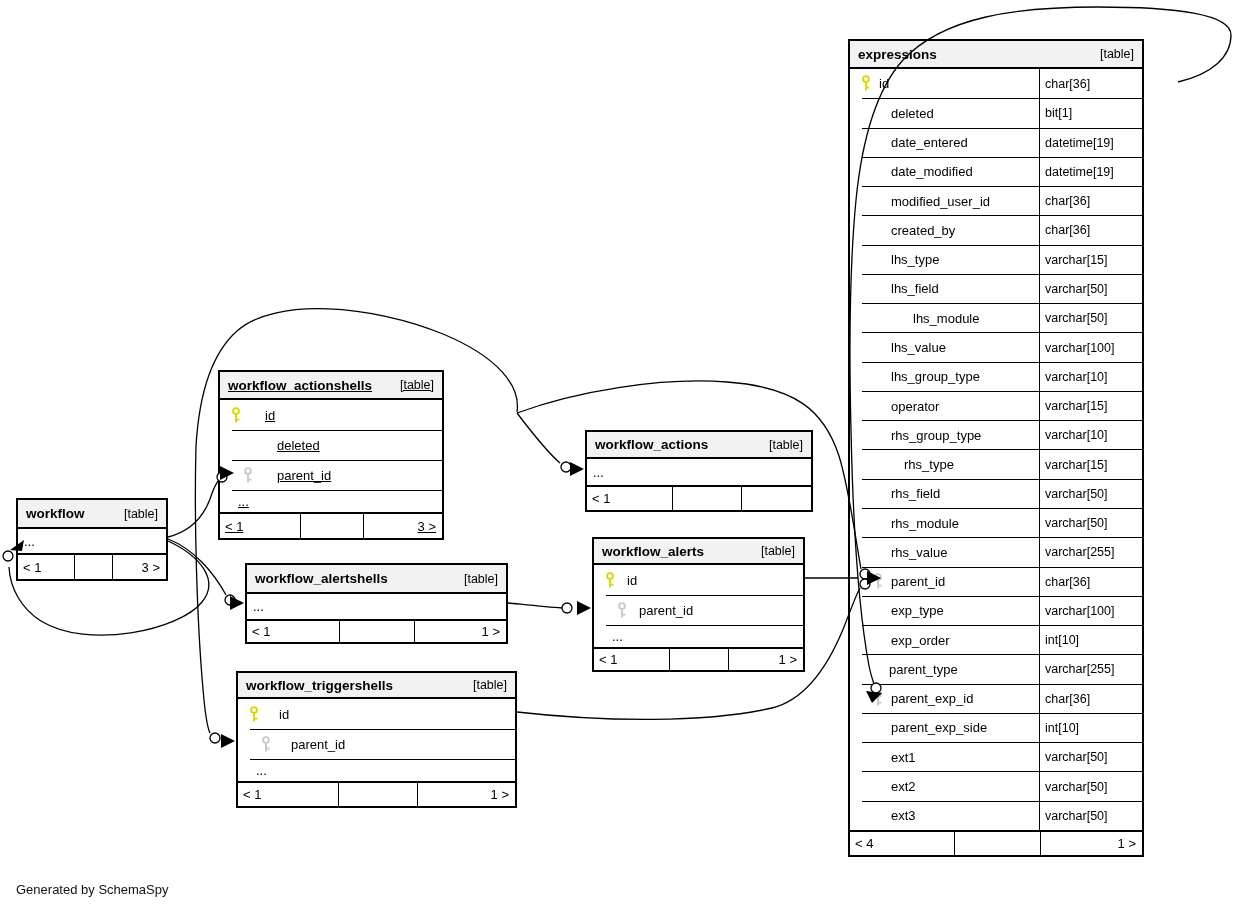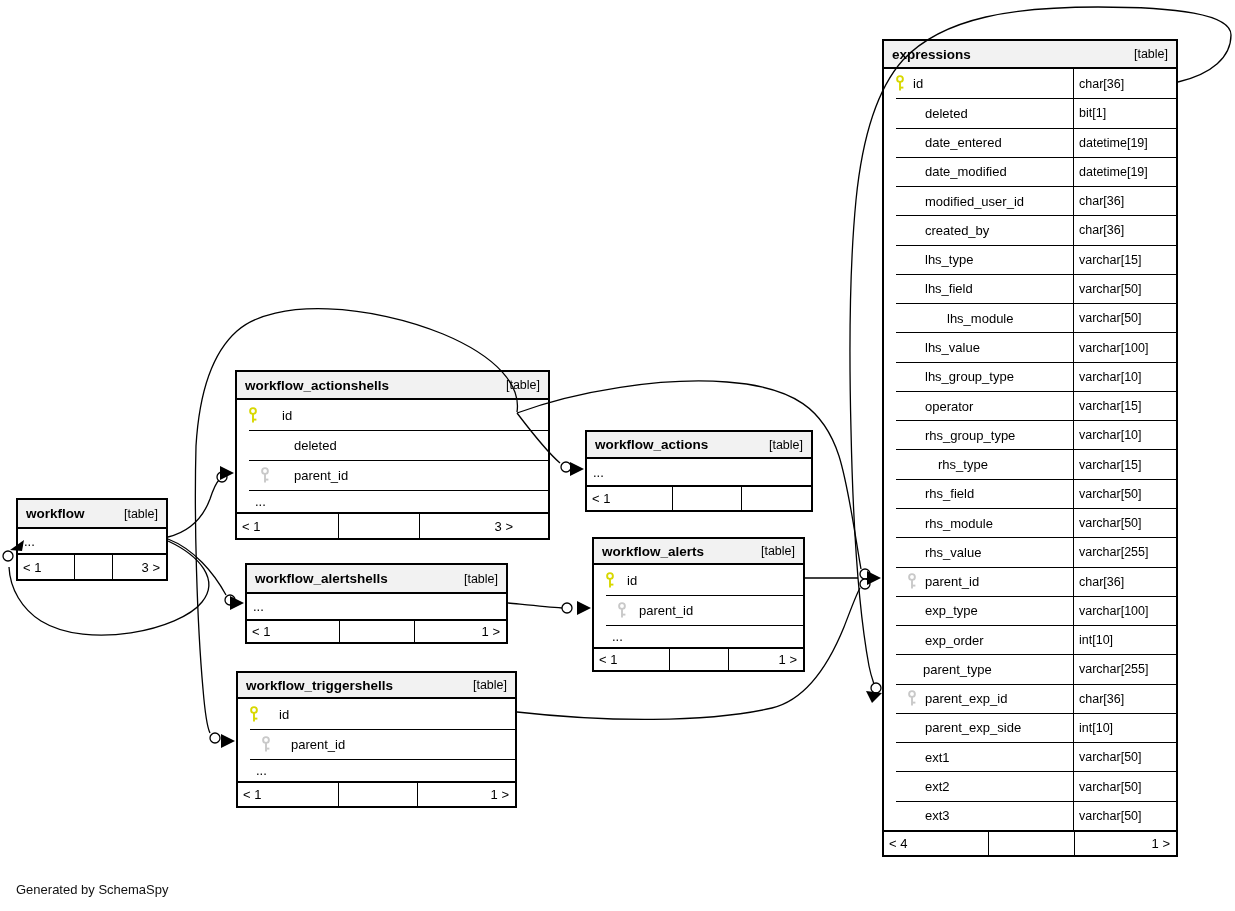--- a/index.html
+++ b/index.html
@@ -113,21 +113,21 @@
         <span class="lbl">...</span>
       </div>
     </div>
   <div class="ft" style="height: 26px;">
       <div class="fc left" style="width: 57px;">&lt; 1</div>
       <div class="fc mid" style="width: 40px;"></div>
       <div class="fc right" style="width: 55px;">3 &gt;</div>
     </div>
 </div>
 
-<div class="tbl" style="left: 235px; top: 370px; width: 315px;">
+<div class="tbl" style="left: 218px; top: 370px; width: 226px; text-decoration: underline;">
   <div class="hd" style="height: 28px;">
     <span class="nm">workflow_actionshells</span>
     <span class="bd">[table]</span>
   </div>
   <div class="rows">
       <div class="row" style="height: 30px; padding-left: 11px;">
         <span class="keyspan" style="width: 34px;">
           <svg width="10" height="17" viewBox="0 0 10 17">
             <circle cx="5" cy="4" r="2.9" fill="#fff" stroke="#d8d800" stroke-width="1.9"></circle>
             <line x1="5" y1="6.9" x2="5" y2="15.6" stroke="#d8d800" stroke-width="1.9"></line>
@@ -262,21 +262,21 @@
         <span class="lbl">...</span>
       </div>
     </div>
   <div class="ft" style="height: 25px;">
       <div class="fc left" style="width: 101px;">&lt; 1</div>
       <div class="fc mid" style="width: 81px;"></div>
       <div class="fc right" style="width: 99px;">1 &gt;</div>
     </div>
 </div>
 
-<div class="tbl" style="left: 882px; top: 39px; width: 296px;">
+<div class="tbl" style="left: 848px; top: 39px; width: 296px;">
   <div class="hd" style="height: 28px;">
     <span class="nm">expressions</span>
     <span class="bd">[table]</span>
   </div>
   <div class="rows">
       <div class="row" style="height: 29.27px; padding-left: 11px;">
         <span class="keyspan" style="width: 18px;">
           <svg width="10" height="17" viewBox="0 0 10 17">
             <circle cx="5" cy="4" r="2.9" fill="#fff" stroke="#d8d800" stroke-width="1.9"></circle>
             <line x1="5" y1="6.9" x2="5" y2="15.6" stroke="#d8d800" stroke-width="1.9"></line>

